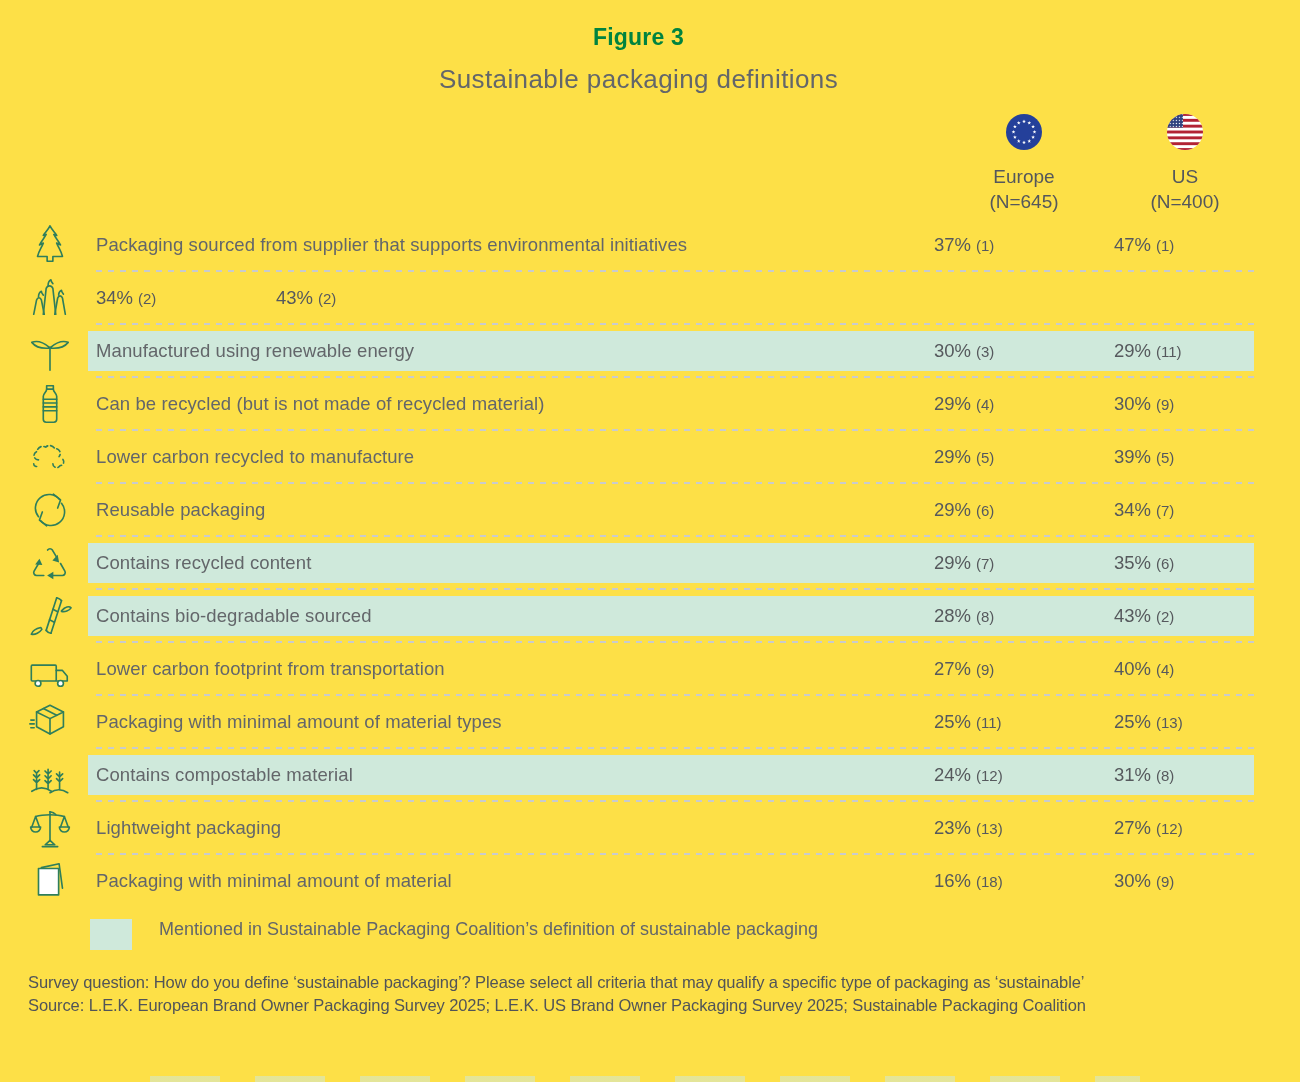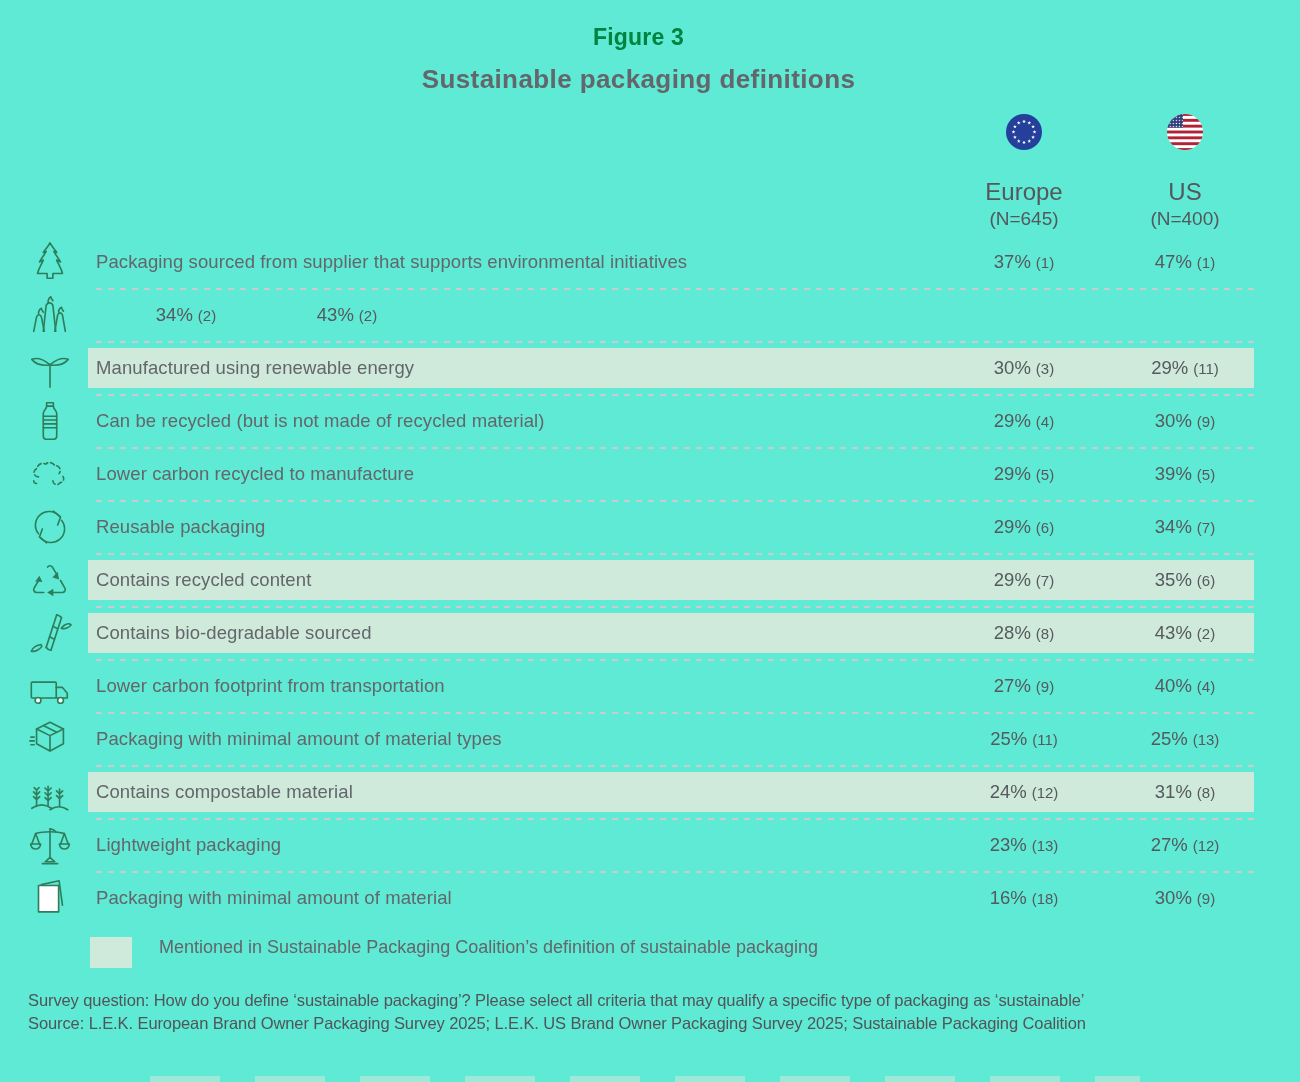--- a/index.html
+++ b/index.html
@@ -8,40 +8,40 @@
     --highlight:#CFE9DB;
     --text-gray:#63666A;
     --value-gray:#56595D;
     --header-gray:#54575C;
     --foot-gray:#515458;
     --dash-gray:#C9CBCC;
   }
   *{box-sizing:border-box;margin:0;padding:0}
   html,body{background:#fff}
   body{font-family:"Liberation Sans",sans-serif;}
-  .page{position:relative;width:1300px;height:1082px;background:#5eead4;overflow:hidden}
+  .page{position:relative;width:1300px;height:1082px;background:#fde047;overflow:hidden}
   .content{width:1277px}
   h1.fig-label{margin:24px 0 0 0;text-align:center;font-size:23px;font-weight:700;color:var(--accent-green);letter-spacing:.2px}
-  h2.fig-title{margin:13px 0 0 0;text-align:center;font-size:26px;font-weight:700;color:var(--text-gray);letter-spacing:.4px}
+  h2.fig-title{margin:13px 0 0 0;text-align:center;font-size:26px;font-weight:400;color:var(--text-gray);letter-spacing:.4px}
   .header-row{display:flex;align-items:flex-end;margin-top:18px}
   .header-spacer{flex:1}
   .col-header{width:180px;text-align:center;color:var(--header-gray)}
   .col-header.us{width:142px;margin-right:21px}
   .col-header .flag{display:inline-block;width:38px;height:38px;line-height:0}
-  .col-name{font-size:24px;margin-top:21px;line-height:1.3}
+  .col-name{font-size:19px;margin-top:10px;line-height:1.3}
   .col-n{font-size:19px;line-height:1.3}
   .rows{margin-top:4px}
   .row{position:relative;height:53px;display:flex;align-items:center}
   .row.hl::before{content:"";position:absolute;left:88px;right:23px;top:6.5px;bottom:6.5px;background:var(--highlight)}
   .row:not(:last-child)::after{content:"";position:absolute;left:96px;right:23px;bottom:-1px;height:2px;
       background:repeating-linear-gradient(90deg,var(--dash-gray) 0 6px,transparent 6px 12px)}
   .row>*{position:relative;z-index:1}
   .icon-cell{width:96px;display:flex;justify-content:center;align-items:center;padding-left:4px;color:var(--icon-green);line-height:0}
   .row-label{flex:1;font-size:18.5px;color:var(--text-gray);padding-right:8px;letter-spacing:.1px}
-  .val{width:180px;text-align:center;font-size:18.5px;color:var(--value-gray);white-space:nowrap}
+  .val{width:180px;font-size:18.5px;color:var(--value-gray);white-space:nowrap}
   .val.us{width:142px;margin-right:21px}
   .val .rank{font-size:15px;margin-left:5px}
   .legend{display:flex;align-items:flex-start;margin:12px 0 0 90px}
   .legend-swatch{width:42px;height:31px;background:var(--highlight);flex:none}
   .legend-label{margin-left:27px;font-size:18px;color:var(--text-gray)}
   .footnotes{margin:22px 0 0 28px;font-size:16.5px;color:var(--foot-gray);line-height:1.28;letter-spacing:-.1px}
   .footnotes div{margin-top:2px}
   .bottom-crop-strip{position:absolute;left:150px;right:160px;bottom:0;height:6px;opacity:.55;
       background:repeating-linear-gradient(90deg,var(--highlight) 0 70px,transparent 70px 105px)}
   svg{display:block}

